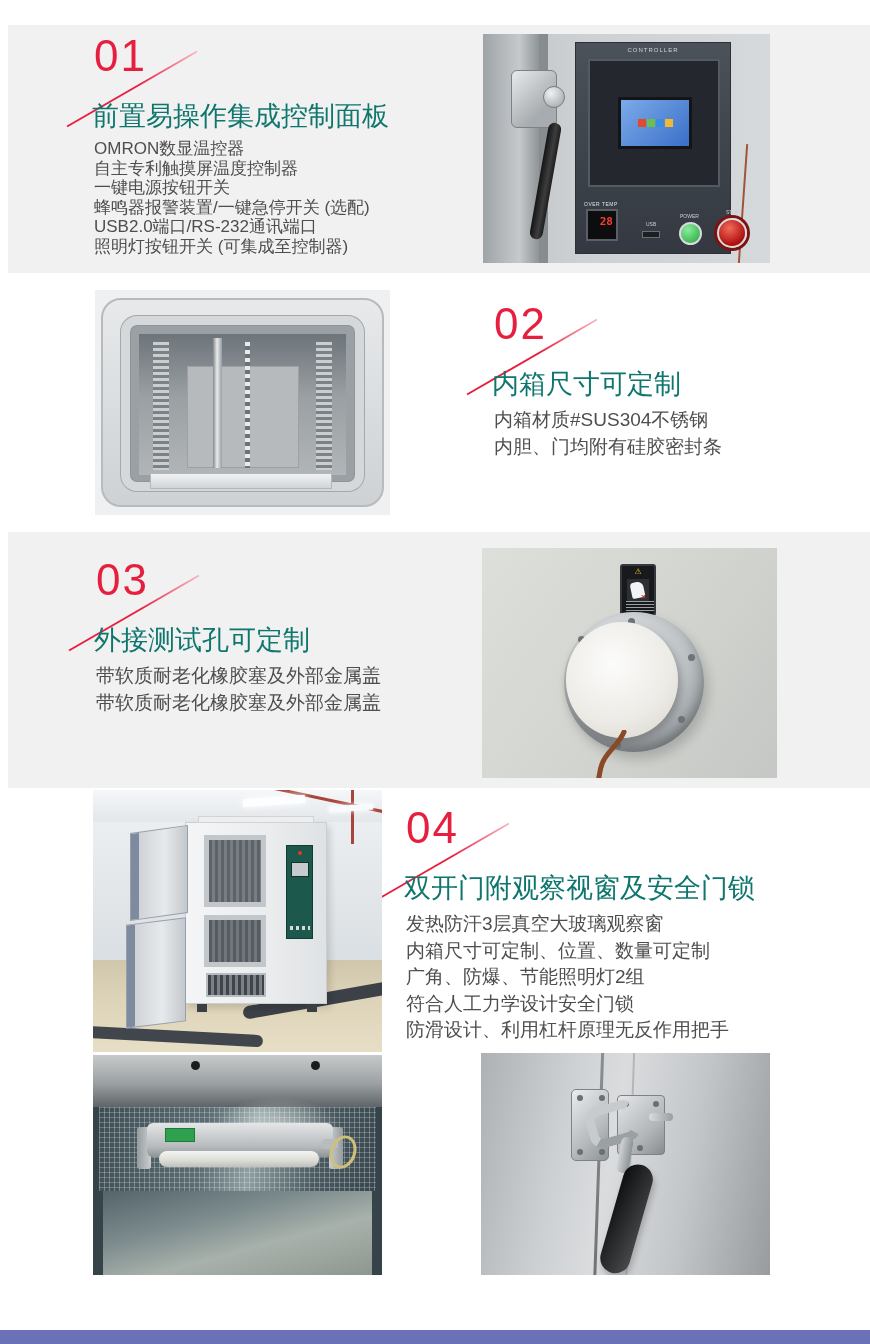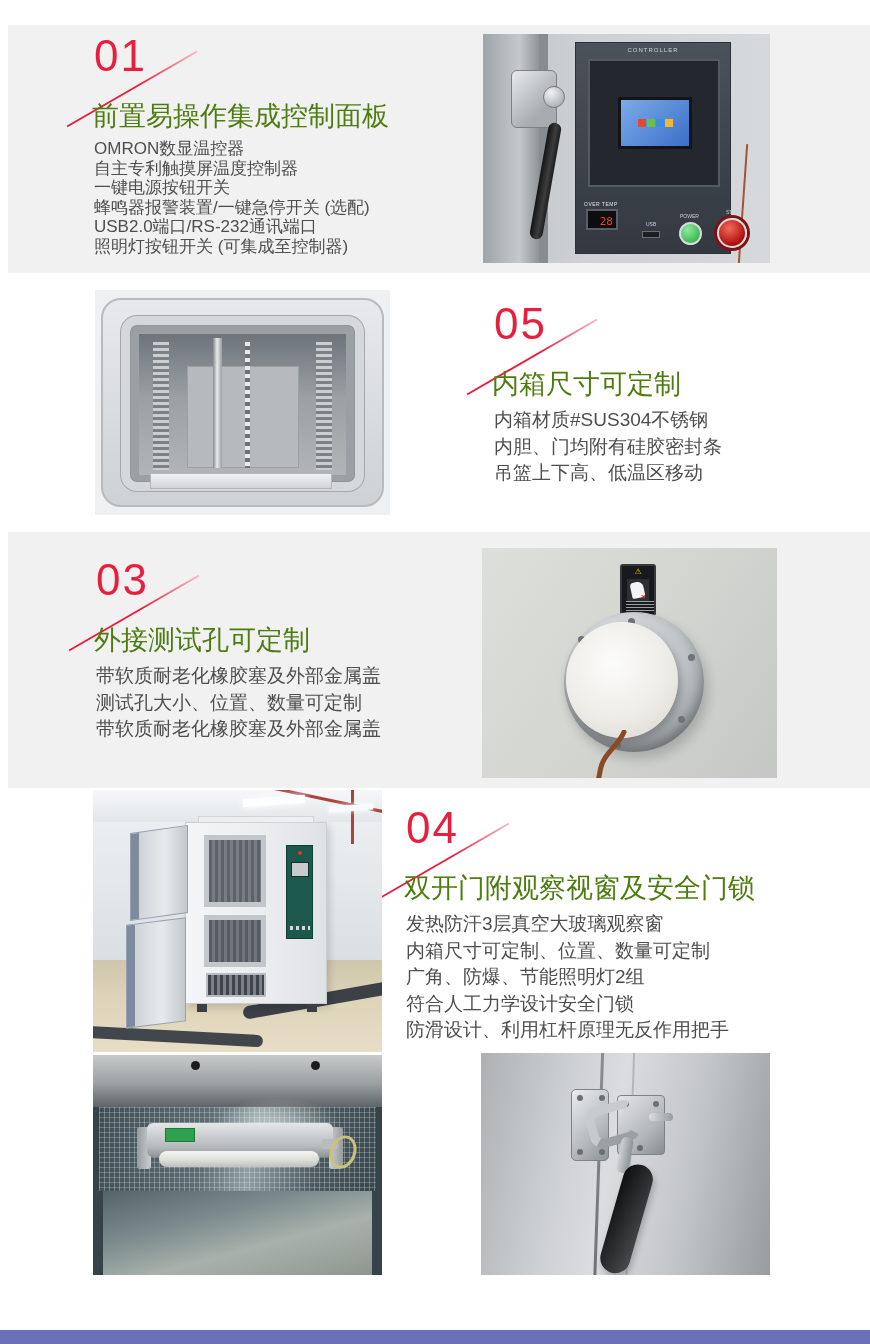--- a/index.html
+++ b/index.html
@@ -18,21 +18,21 @@
   .feature-1 { left: 92px;  top: 36px;  }
   .feature-2 { left: 492px; top: 304px; }
   .feature-3 { left: 94px;  top: 560px; }
   .feature-4 { left: 404px; top: 808px; }
   .num { position: absolute; top: 0; left: 2px; font-size: 44px; line-height: 0.92;
          font-weight: 300; color: #e71f3f; letter-spacing: 2px; text-align: right; }
   .slash { position: absolute; left: -35px; top: 52px; width: 150px; height: 2px;
            background: linear-gradient(90deg, #e71f3f 0%, #e71f3f 55%, #f6b9c6 100%);
            transform: rotate(-30deg); }
   .title { position: absolute; top: 64px; left: 0; font-size: 27px; font-weight: 500;
-           color: #4d7c0f; white-space: nowrap; line-height: 1.2; }
+           color: #0f766e; white-space: nowrap; line-height: 1.2; }
   .lines { position: absolute; top: 103px; left: 2px; }
   .feature-1 .lines .line { font-size: 17px; line-height: 19.5px; }
   .line { font-size: 19px; line-height: 26.5px; color: #4e4e4e; white-space: nowrap; }
 
   
   .photo { position: absolute; overflow: hidden; }
   .photo > div, .photo span { position: absolute; }
   .p1 { left: 483px; top: 34px;   width: 287px; height: 229px; }
   .p2 { left: 95px;  top: 290px;  width: 295px; height: 225px; }
   .p3 { left: 482px; top: 548px;  width: 295px; height: 230px; }
@@ -59,21 +59,21 @@
                    color: #ced3d9; letter-spacing: 1px; }
   .p1-bezel { left: 12px; top: 16px; width: 132px; height: 128px; background: #24282e;
               border: 2px solid #545a62; }
   .p1-screen { position: absolute; left: 28px; top: 36px; width: 74px; height: 52px;
                background: linear-gradient(135deg,#7cabe9,#3a6fc8); border: 3px solid #121418;
                display: flex; flex-wrap: wrap; align-content: center; justify-content: center; gap: 1px; }
   .p1-screen .w { position: static; width: 8px; height: 8px; }
   .p1-screen .w.r { background: #e04a31; } .p1-screen .w.g { background: #6cc04a; }
   .p1-screen .w.b { background: #3a8ee0; } .p1-screen .w.y { background: #f2b832; }
   .p1-overtemp { left: 8px; top: 158px; font-size: 5px; color: #dde2e7; letter-spacing: .5px; }
-  .p1-temp { left: 10px; top: 166px; width: 32px; height: 21px; background: #0d0d0f; border: 2px solid #5a5f65; }
+  .p1-temp { left: 10px; top: 166px; width: 32px; height: 32px; background: #0d0d0f; border: 2px solid #5a5f65; font-weight: bold; }
   .p1-temp-val { position: absolute; right: 3px; top: 4px; color: #ff3b2f; font-size: 11px;
                  font-family: "DejaVu Sans Mono", monospace; }
   .p1-usb-label { left: 70px; top: 178px; font-size: 5px; color: #c9ced4; }
   .p1-usb { left: 66px; top: 188px; width: 18px; height: 7px; background: #1c1e20; border: 1px solid #6a6f75; }
   .p1-power-label { left: 104px; top: 170px; font-size: 5px; color: #c9ced4; }
   .p1-power { left: 103px; top: 179px; width: 23px; height: 23px; border-radius: 50%;
               background: radial-gradient(circle at 35% 30%,#8bec9f,#23a438); border: 2px solid #d8dadc; }
   .p1-stop-label { left: 150px; top: 166px; font-size: 5px; color: #c9ced4; }
   .p1-stop { left: 141px; top: 175px; width: 30px; height: 30px; border-radius: 50%;
              background: radial-gradient(circle at 40% 32%,#f26a5a,#ae0f0f 70%);
@@ -236,37 +236,35 @@
       <div class="line">OMRON数显温控器</div>
       <div class="line">自主专利触摸屏温度控制器</div>
       <div class="line">一键电源按钮开关</div>
       <div class="line">蜂鸣器报警装置/一键急停开关 (选配)</div>
       <div class="line">USB2.0端口/RS-232通讯端口</div>
       <div class="line">照明灯按钮开关 (可集成至控制器)</div>
     </div>
   </div>
 
   <div class="feature feature-2">
-    <div class="num">05</div>
+    <div class="num">02</div>
     <div class="slash"></div>
     <div class="title">内箱尺寸可定制</div>
     <div class="lines">
       <div class="line">内箱材质#SUS304不锈钢</div>
       <div class="line">内胆、门均附有硅胶密封条</div>
-      <div class="line">吊篮上下高、低温区移动</div>
     </div>
   </div>
 
   <div class="feature feature-3">
     <div class="num">03</div>
     <div class="slash"></div>
     <div class="title">外接测试孔可定制</div>
     <div class="lines">
       <div class="line">带软质耐老化橡胶塞及外部金属盖</div>
-      <div class="line">测试孔大小、位置、数量可定制</div>
       <div class="line">带软质耐老化橡胶塞及外部金属盖</div>
     </div>
   </div>
 
   <div class="feature feature-4">
     <div class="num">04</div>
     <div class="slash"></div>
     <div class="title">双开门附观察视窗及安全门锁</div>
     <div class="lines">
       <div class="line">发热防汗3层真空大玻璃观察窗</div>

